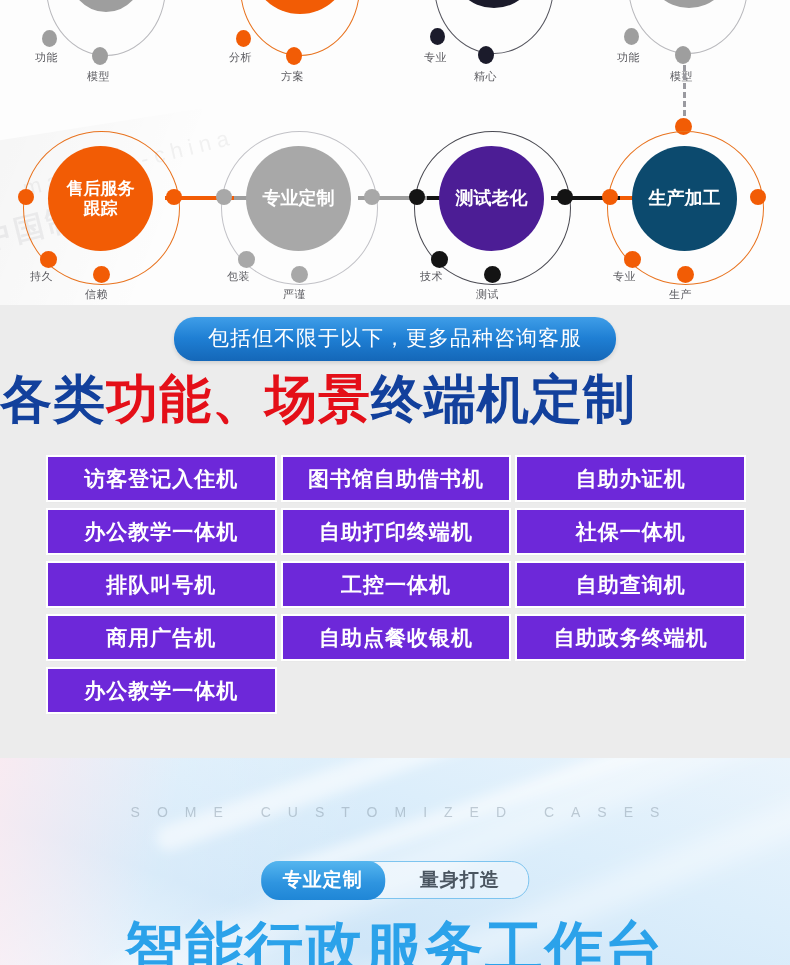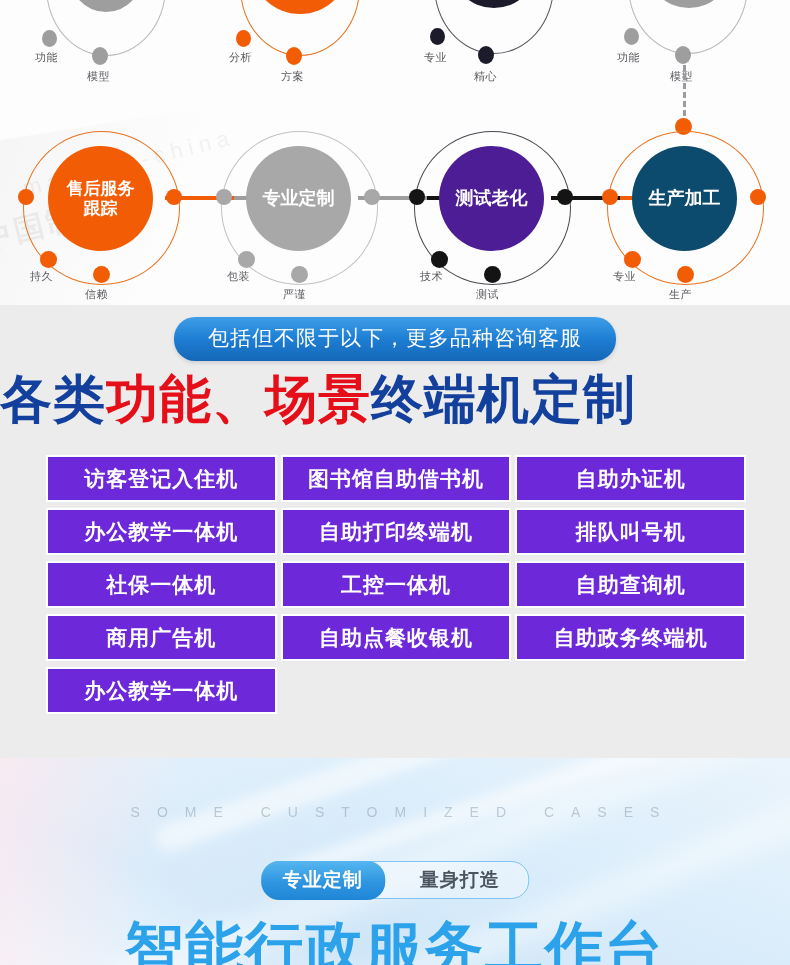--- a/index.html
+++ b/index.html
@@ -243,22 +243,22 @@
     <div class="headline">
       <span>各类</span><span class="hl">功能、场景</span><span>终端机定制</span>
     </div>
 
     <div class="grid">
       <div class="btn">访客登记入住机</div>
       <div class="btn">图书馆自助借书机</div>
       <div class="btn">自助办证机</div>
       <div class="btn">办公教学一体机</div>
       <div class="btn">自助打印终端机</div>
+      <div class="btn">社保一体机</div>
       <div class="btn">排队叫号机</div>
-      <div class="btn">社保一体机</div>
       <div class="btn">工控一体机</div>
       <div class="btn">自助查询机</div>
       <div class="btn">商用广告机</div>
       <div class="btn">自助点餐收银机</div>
       <div class="btn">自助政务终端机</div>
       <div class="btn">办公教学一体机</div>
     </div>
   </div>
 
   <div class="sky">

